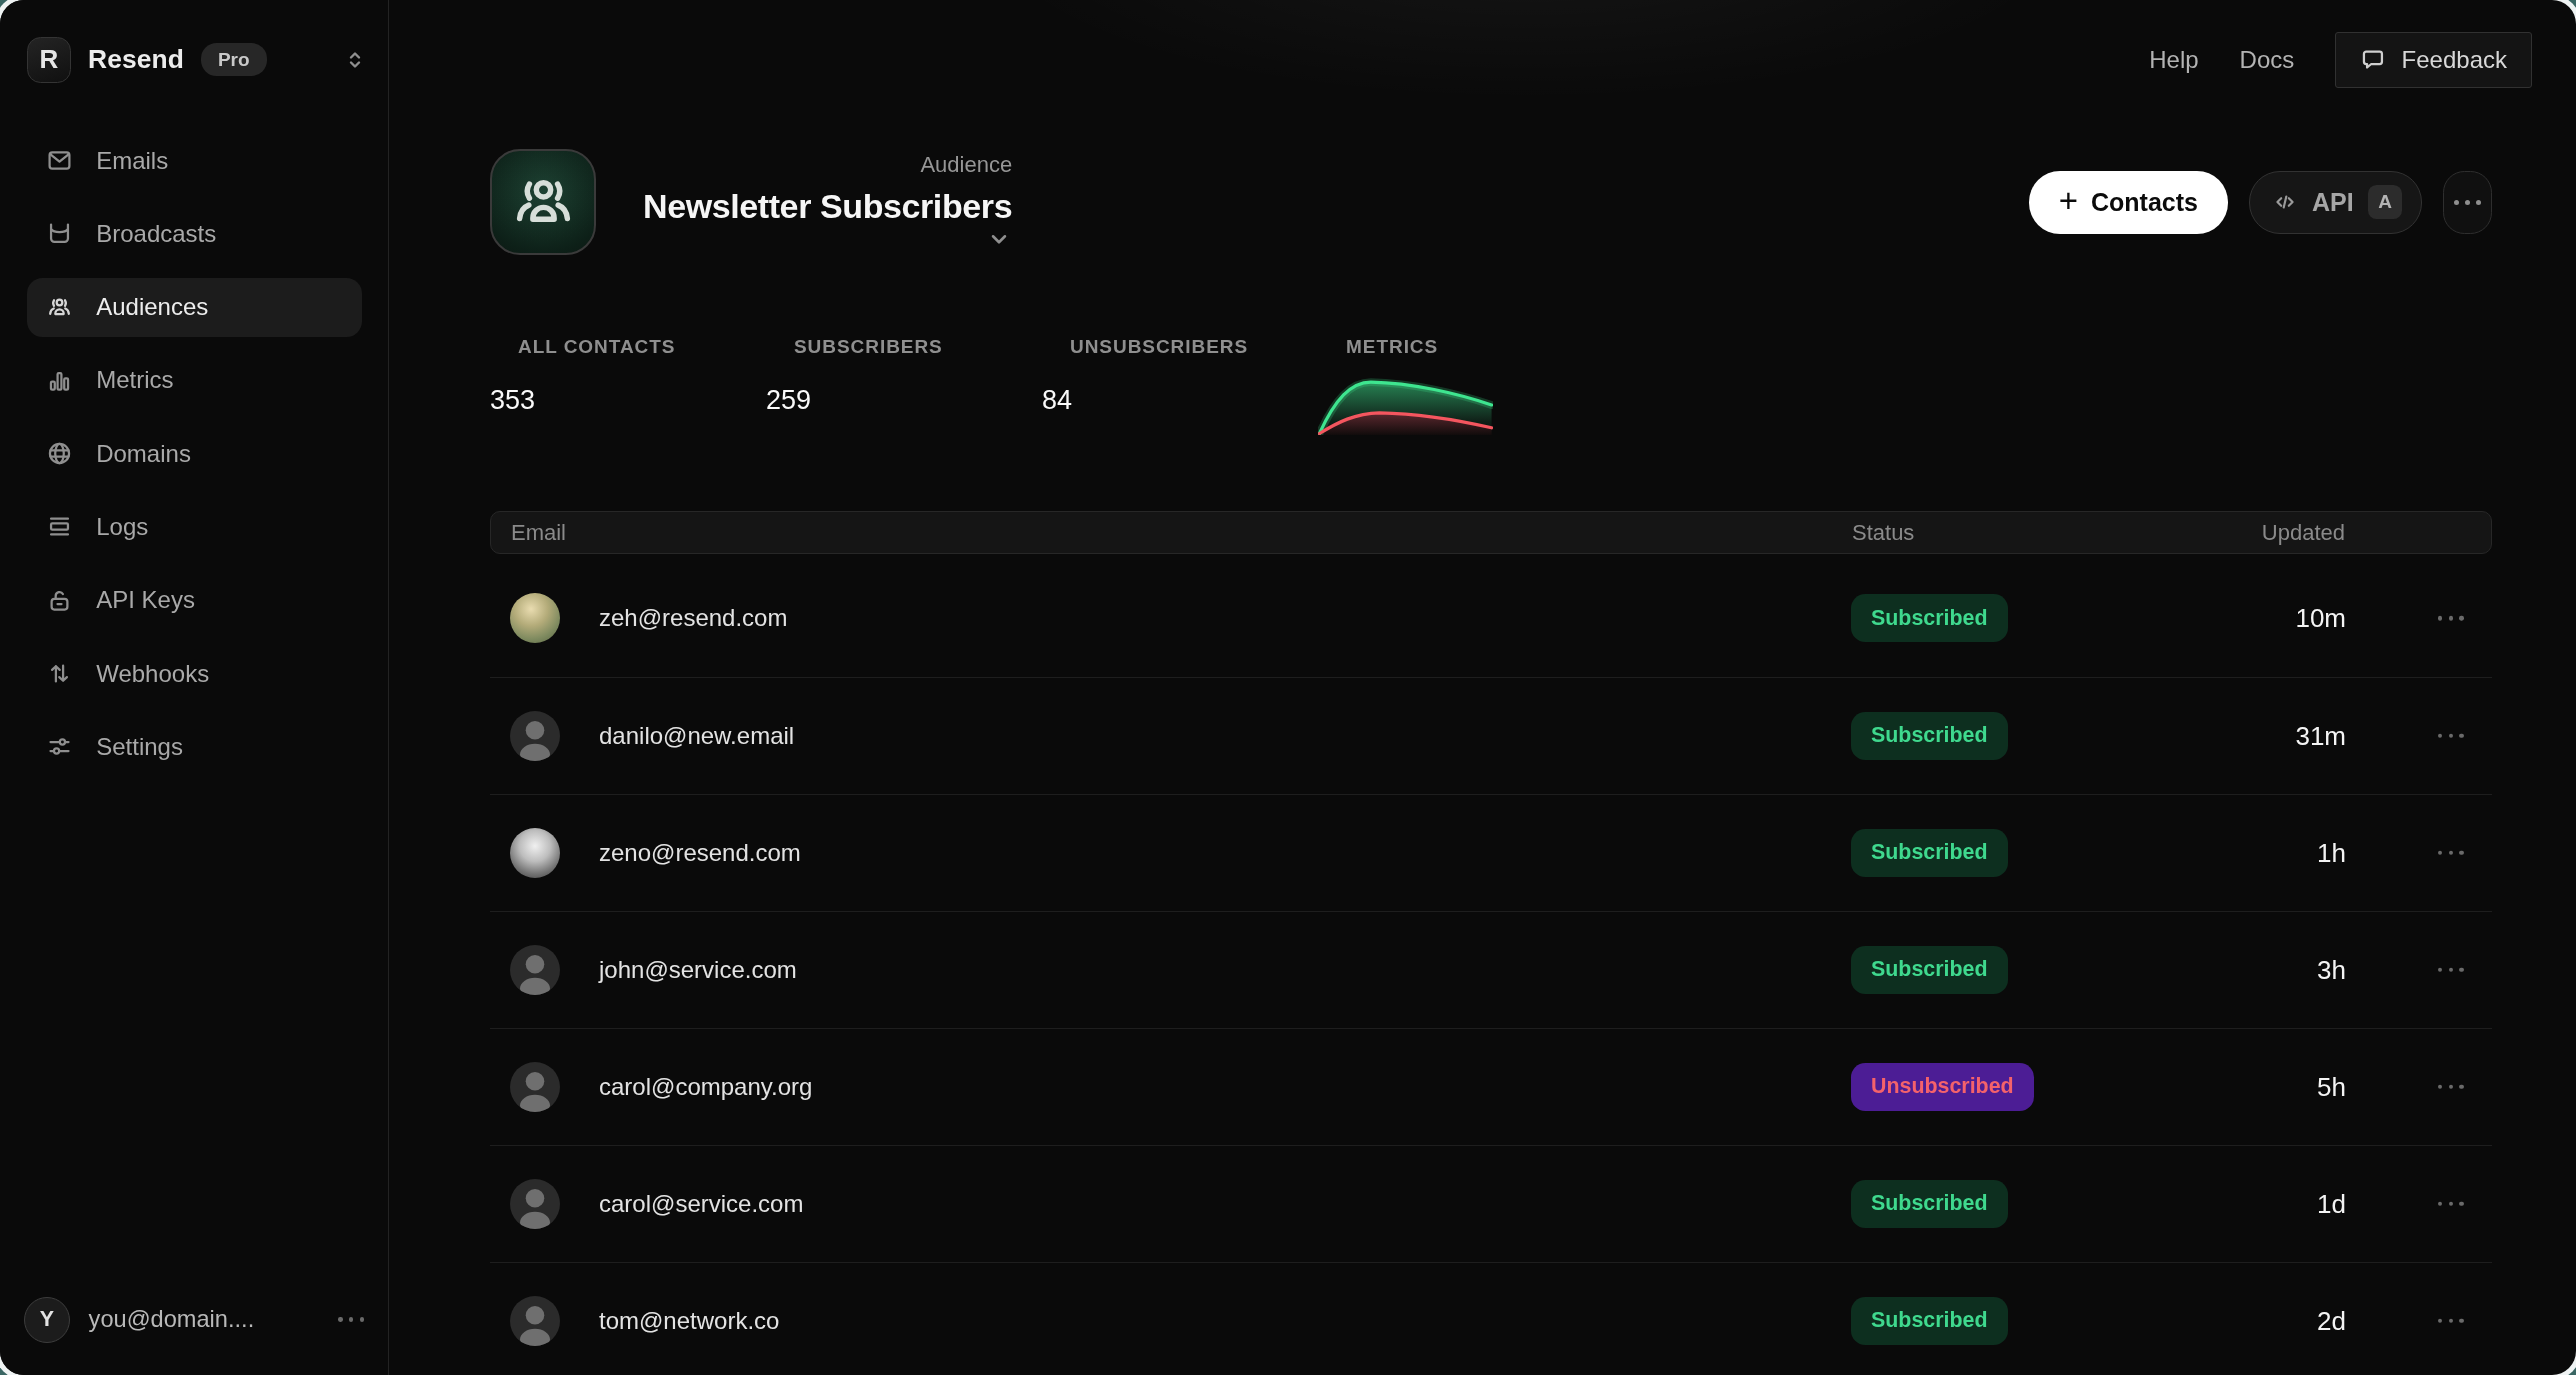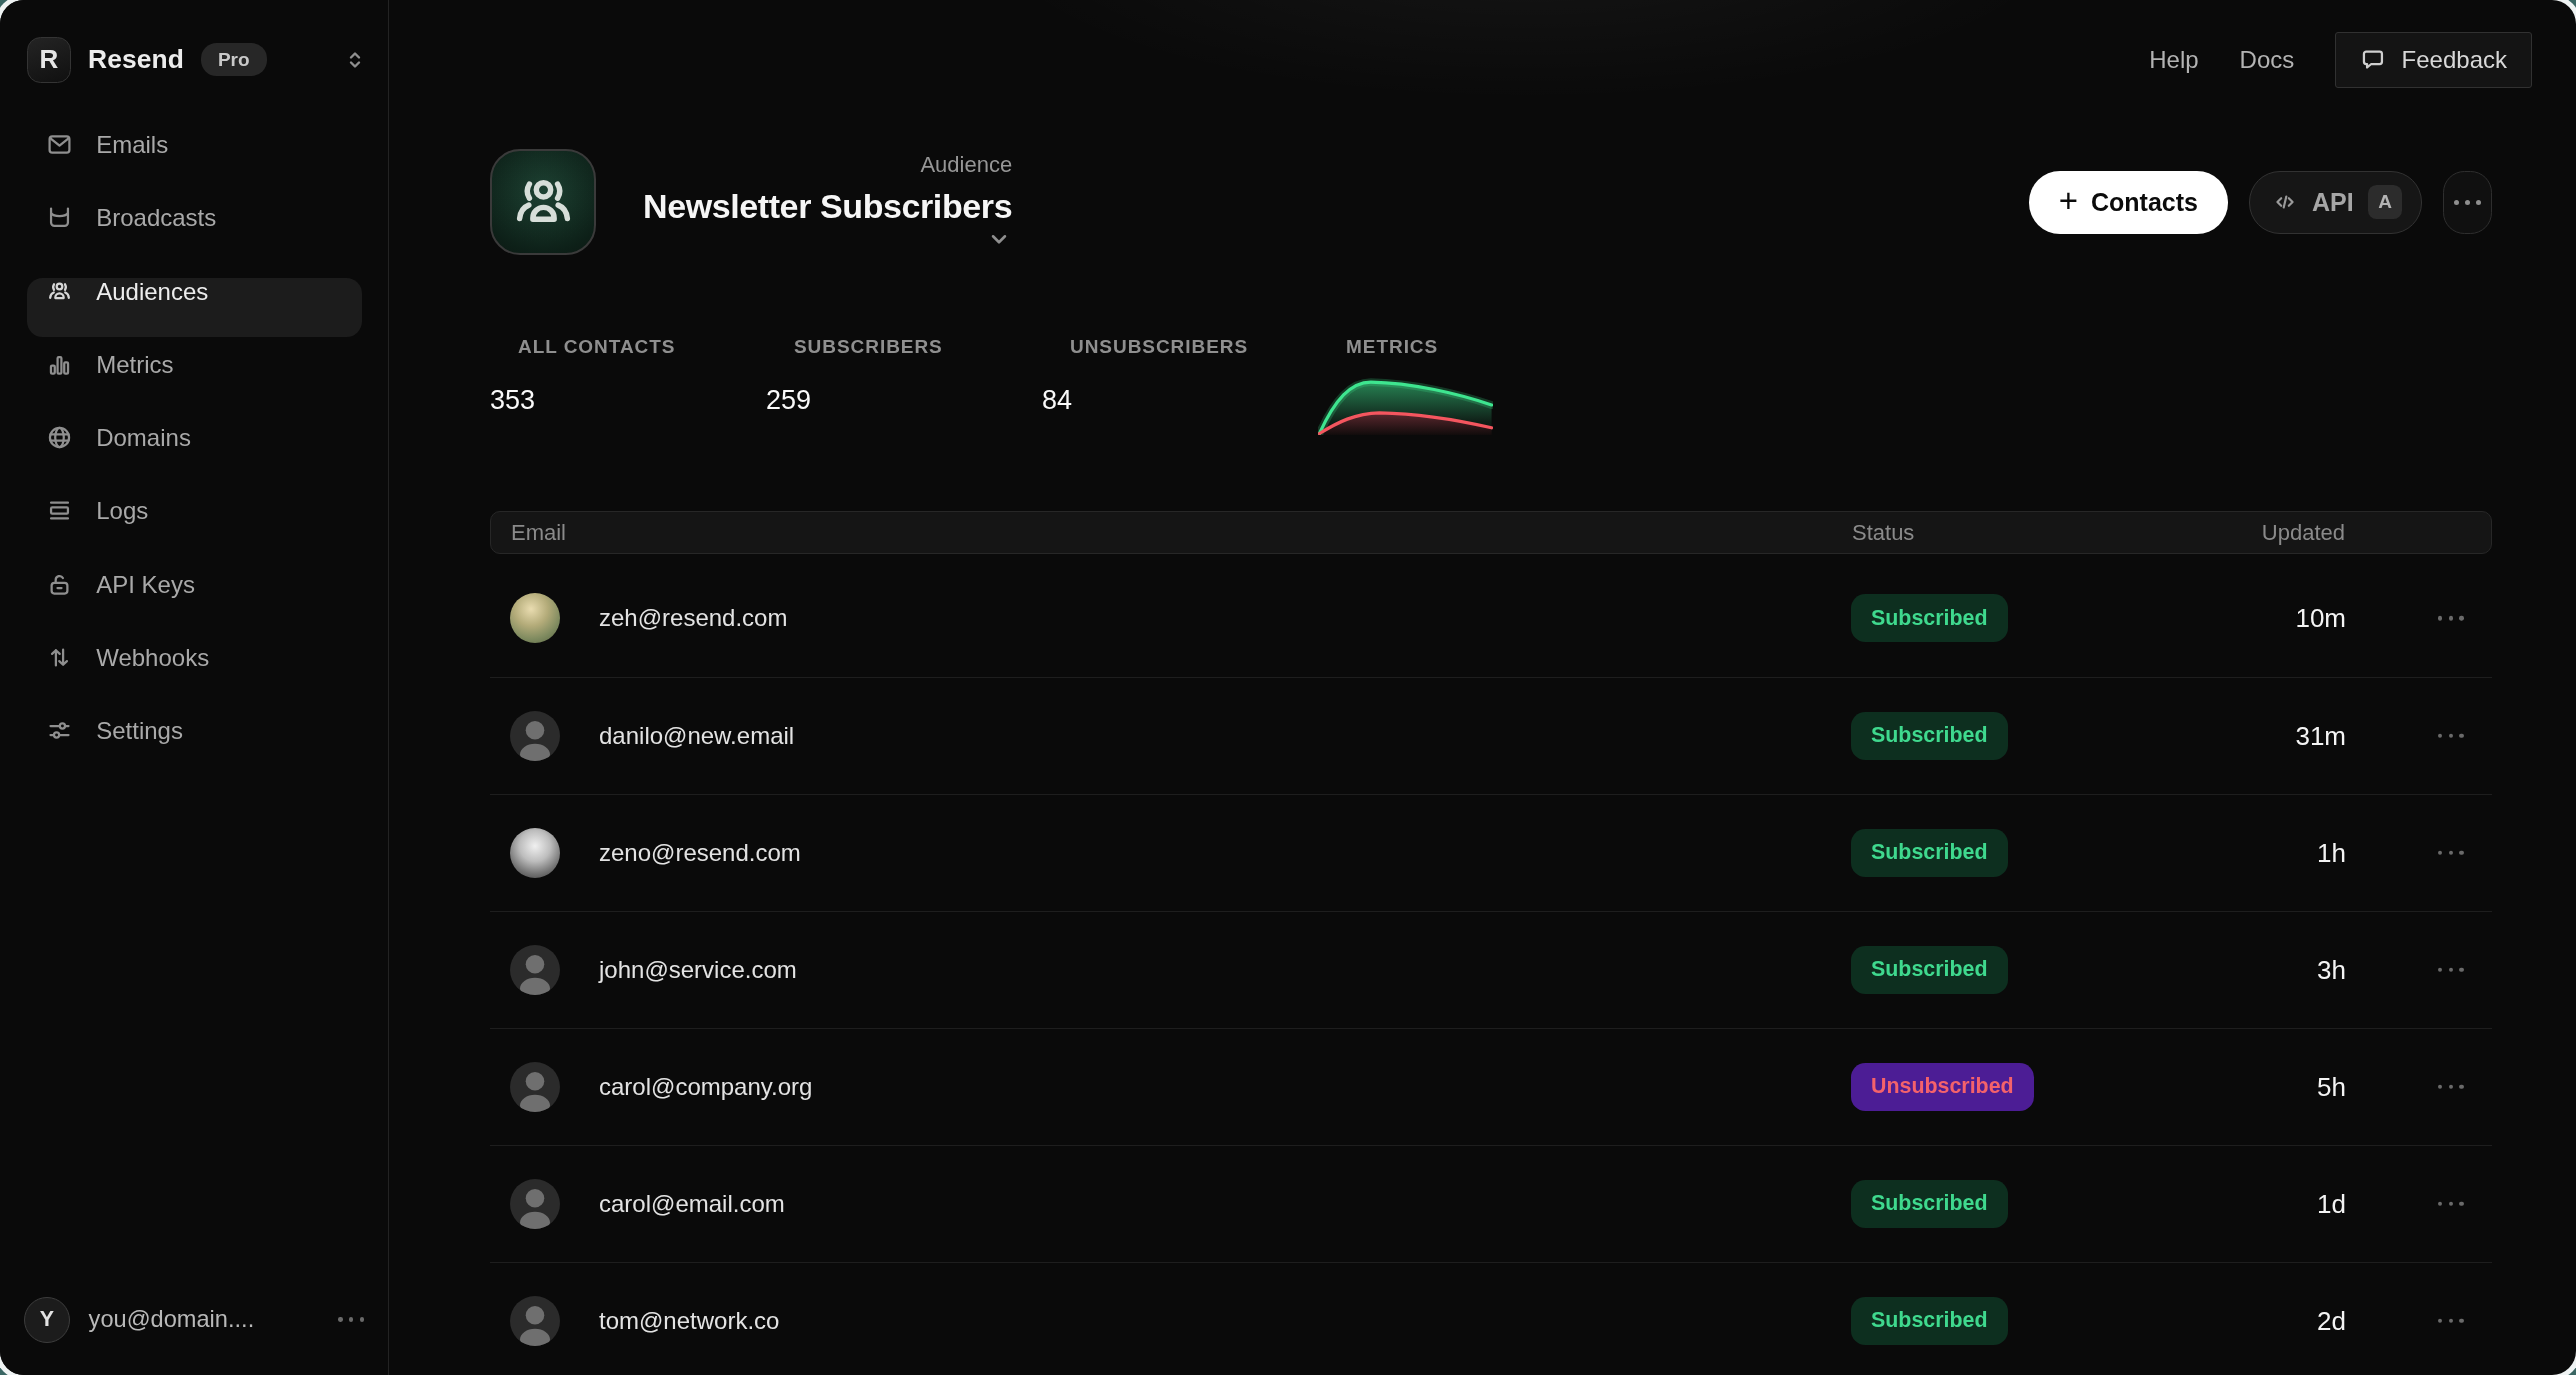--- a/index.html
+++ b/index.html
@@ -18,21 +18,21 @@
   .logo { width:44px; height:46px; border-radius:13.6px; background:linear-gradient(160deg,#242424,#101010);
           border:1.4px solid #343434; display:flex; align-items:center; justify-content:center;
           color:#e6e6e6; font-size:26px; font-weight:800; }
   .brand-name { font-size:26.4px; font-weight:700; color:#ececec; letter-spacing:0.1px; }
   .pro { background:#272727; color:#c9c9c9; font-size:19px; font-weight:600;
          padding:5.7px 17px; border-radius:15.7px; }
   .brand .chev { margin-left:auto; }
 
   nav { position:absolute; left:27px; right:26px; top:131px; }
   .nav-item { height:59px; margin-bottom:14.3px; border-radius:15.7px; display:flex;
-              gap:23.6px; padding:0 18.6px; color:#a9a9a9;
+              align-items:center; gap:23.6px; padding:0 18.6px; color:#a9a9a9;
               font-size:24px; cursor:pointer; }
   .nav-item svg { flex:0 0 auto; }
   .nav-item.active { background:#1c1c1c; color:#ededed; }
   .nav-item.active svg { stroke:#d6d6d6; }
   nav svg { width:27px; height:27px; fill:none; stroke:#8f8f8f; stroke-width:2;
             stroke-linecap:round; stroke-linejoin:round; }
 
   .user { position:absolute; left:24px; right:24px; bottom:31px; height:49px;
           display:flex; align-items:center; gap:18.6px; }
   .user-avatar { width:46px; height:46px; border-radius:50%; background:#1c1c1c;
@@ -414,21 +414,21 @@
             </span>
         </div>
 
         <div class="row">
           <span class="avatar">
             <svg viewBox="0 0 70 70">
                 <circle cx="35" cy="27" r="13" fill="#6f6f6f"></circle>
                 <ellipse cx="35" cy="61" rx="21" ry="15" fill="#6f6f6f"></ellipse>
               </svg>
           </span>
-          <span class="cell-email">carol@email.com</span>
+          <span class="cell-email">carol@service.com</span>
           <span class="badge">Subscribed</span>
           <span class="cell-updated">1d</span>
           <span class="row-menu dots dim">
               <i></i>
               <i></i>
               <i></i>
             </span>
         </div>
 
         <div class="row">

